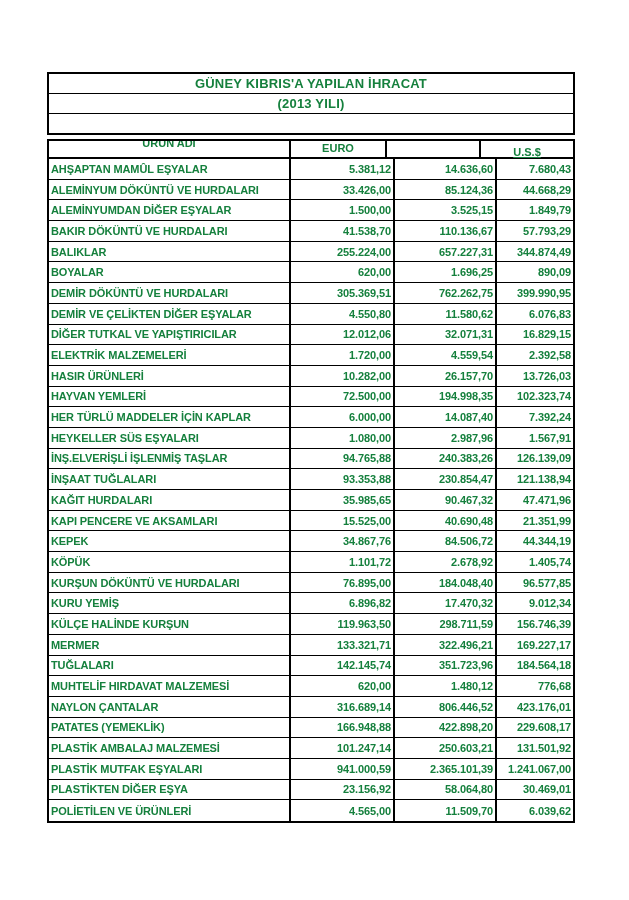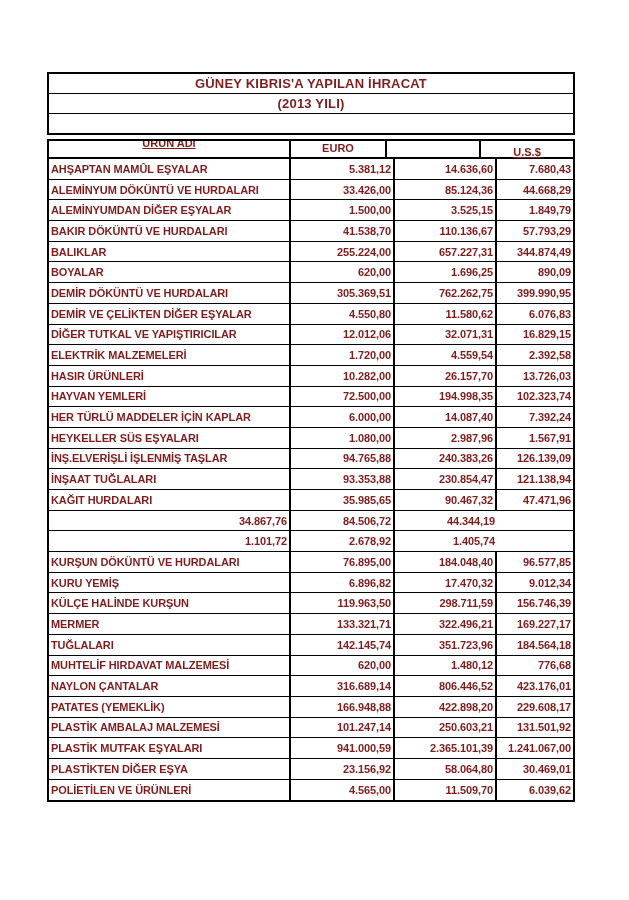--- a/index.html
+++ b/index.html
@@ -1,18 +1,18 @@
 <!DOCTYPE html>
 <html><head>
 <meta charset="utf-8">
 <style>
   html,body{margin:0;padding:0;background:#ffffff;}
   .page{
     position:relative;width:629px;height:900px;background:#ffffff;
-    font-family:"Liberation Sans",sans-serif;font-weight:bold;color:#7f1d1d;
+    font-family:"Liberation Sans",sans-serif;font-weight:bold;color:#15803d;
     overflow:hidden;
   }
   .title-block{
     position:absolute;left:47px;top:72px;width:528px;height:63px;
     border:2px solid #000;box-sizing:border-box;
   }
   .title-row{
     height:19px;display:flex;align-items:center;justify-content:center;
     font-size:13px;letter-spacing:0.2px;border-bottom:1px solid #000;
   }
@@ -22,21 +22,21 @@
     border:2px solid #000;box-sizing:border-box;background:#fff;
   }
   .thead{
     display:grid;grid-template-columns:242px 96px 94px 1fr;
     height:16px;border-bottom:2px solid #000;
   }
   .th{
     display:flex;justify-content:center;font-size:11px;box-sizing:border-box;
     overflow:hidden;white-space:nowrap;
   }
-  .th.col-name{align-items:flex-end;padding-bottom:10px;text-decoration:underline;}
+  .th.col-name{align-items:flex-end;padding-bottom:10px;}
   .th.col-euro{align-items:flex-start;padding-top:1px;}
   .th.col-tl{align-items:flex-end;padding-bottom:18px;}
   .th.col-usd{align-items:flex-end;padding-bottom:1px;text-decoration:underline;}
   .th:not(:last-child){border-right:2px solid #000;}
   .tr{
     display:grid;grid-template-columns:242px 96px 94px 1fr;
     height:20.7px;box-sizing:border-box;border-bottom:1px solid #000;gap:8px;
   }
   .tr:last-child{border-bottom:none;}
   .td{
@@ -178,28 +178,36 @@
     <div class="td num">121.138,94</div>
   </div>
 
   <div class="tr">
     <div class="td name">KAĞIT HURDALARI</div>
     <div class="td num">35.985,65</div>
     <div class="td num">90.467,32</div>
     <div class="td num">47.471,96</div>
   </div>
 
-
-  <div class="tr">
+  <div class="tr">
+    <div class="td name">KAPI PENCERE VE AKSAMLARI</div>
+    <div class="td num">15.525,00</div>
+    <div class="td num">40.690,48</div>
+    <div class="td num">21.351,99</div>
+  </div>
+
+  <div class="tr">
+    <div class="td name">KEPEK</div>
     <div class="td num">34.867,76</div>
     <div class="td num">84.506,72</div>
     <div class="td num">44.344,19</div>
   </div>
 
   <div class="tr">
+    <div class="td name">KÖPÜK</div>
     <div class="td num">1.101,72</div>
     <div class="td num">2.678,92</div>
     <div class="td num">1.405,74</div>
   </div>
 
   <div class="tr">
     <div class="td name">KURŞUN DÖKÜNTÜ VE HURDALARI</div>
     <div class="td num">76.895,00</div>
     <div class="td num">184.048,40</div>
     <div class="td num">96.577,85</div>

